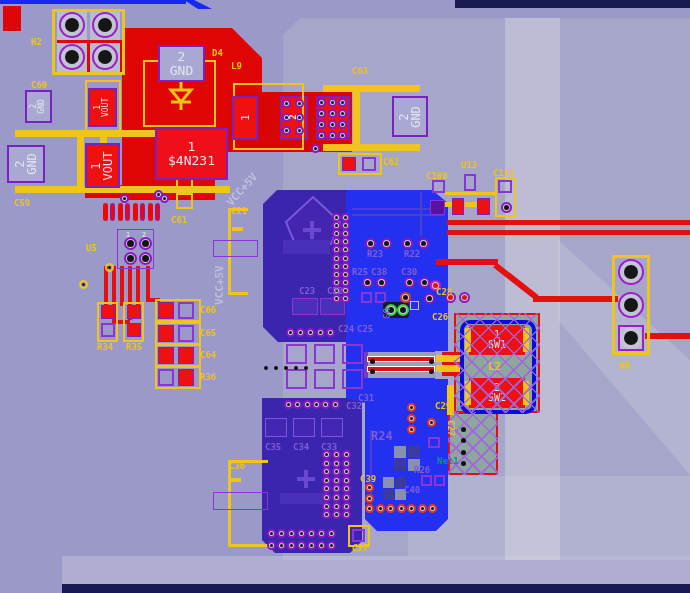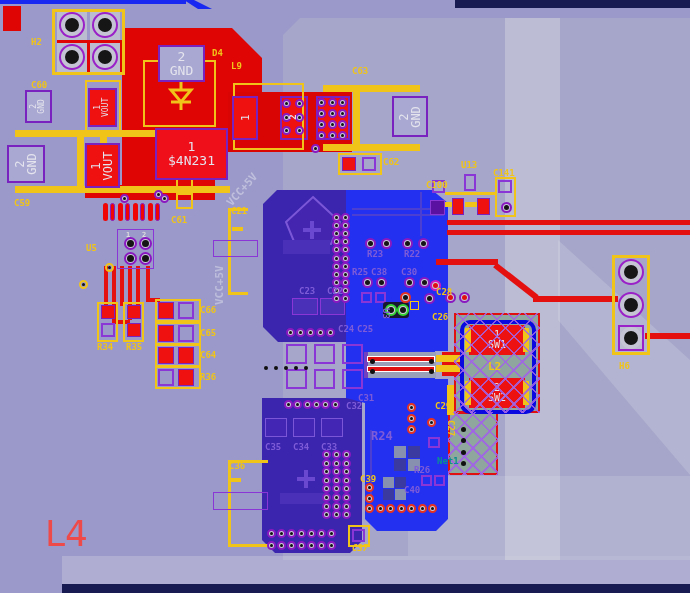--- a/index.html
+++ b/index.html
@@ -168,21 +168,21 @@
         <div>2</div>
         <div>GND</div>
       </div>
   </div>
 
   <div class="a ybox" style="left:338px;top:153px;width:44px;height:22px"></div>
   <div class="a" style="left:342px;top:157px;width:14px;height:14px;background:#ef1010;border:1.5px solid #7a22c0;z-index:26"></div>
   <div class="a pbox" style="left:362px;top:157px;width:14px;height:14px;z-index:26"></div>
   <span class="lbl y" style="left:383px;top:157px">C62</span>
 
-  <span class="lbl y" style="left:426px;top:180px">C100</span>
+  <span class="lbl y" style="left:426px;top:171px">C100</span>
   <span class="lbl y" style="left:461px;top:160px">U13</span>
   <span class="lbl y" style="left:493px;top:168px">C141</span>
   <div class="a pbox" style="left:432px;top:180px;width:13px;height:13px"></div>
   <div class="a" style="left:430px;top:200px;width:15px;height:15px;background:#5a10a0;border:1.5px solid #8a35d6;z-index:26"></div>
   <div class="a pbox" style="left:464px;top:174px;width:12px;height:17px"></div>
   <div class="a" style="left:445px;top:192px;width:52px;height:3px;background:#f0c419;z-index:24"></div>
   <div class="a" style="left:452px;top:198px;width:12px;height:17px;background:#ef1010;border:1.5px solid #7a22c0;z-index:26"></div>
   <div class="a" style="left:477px;top:198px;width:13px;height:17px;background:#ef1010;border:1.5px solid #7a22c0;z-index:26"></div>
   <div class="a ytr" style="left:465px;top:202px;width:13px;height:5px"></div>
   <div class="a ytr" style="left:445px;top:202px;width:8px;height:5px"></div>
@@ -496,15 +496,14 @@
   <div class="a" style="left:125px;top:203px;width:5px;height:18px;background:#f00505;border:1px solid #8a18c0;border-radius:3px;z-index:26"></div>
   <div class="a" style="left:133px;top:203px;width:5px;height:18px;background:#f00505;border-radius:3px;z-index:26"></div>
   <div class="a" style="left:140px;top:203px;width:5px;height:18px;background:#f00505;border:1px solid #8a18c0;border-radius:3px;z-index:26"></div>
   <div class="a" style="left:148px;top:203px;width:5px;height:18px;background:#f00505;border-radius:3px;z-index:26"></div>
   <div class="a" style="left:155px;top:203px;width:5px;height:18px;background:#f00505;border:1px solid #8a18c0;border-radius:3px;z-index:26"></div>
   <span class="lbl y" style="left:171px;top:215px">C61</span>
 
   <span class="lbl" style="left:224px;top:200px;color:rgba(230,230,242,.5);font-size:11px;transform:rotate(-48deg);transform-origin:left top">VCC+5V</span>
   <span class="lbl" style="left:213px;top:305px;color:rgba(230,230,242,.45);font-size:11px;transform:rotate(-90deg);transform-origin:left top">VCC+5V</span>
 
-  <span class="lbl" style="left:45px;top:513px;color:#ee4a4a;font-size:36px;font-weight:normal;font-family:'DejaVu Sans',sans-serif">L4</span>
 
 </div>
 
 </body></html>

